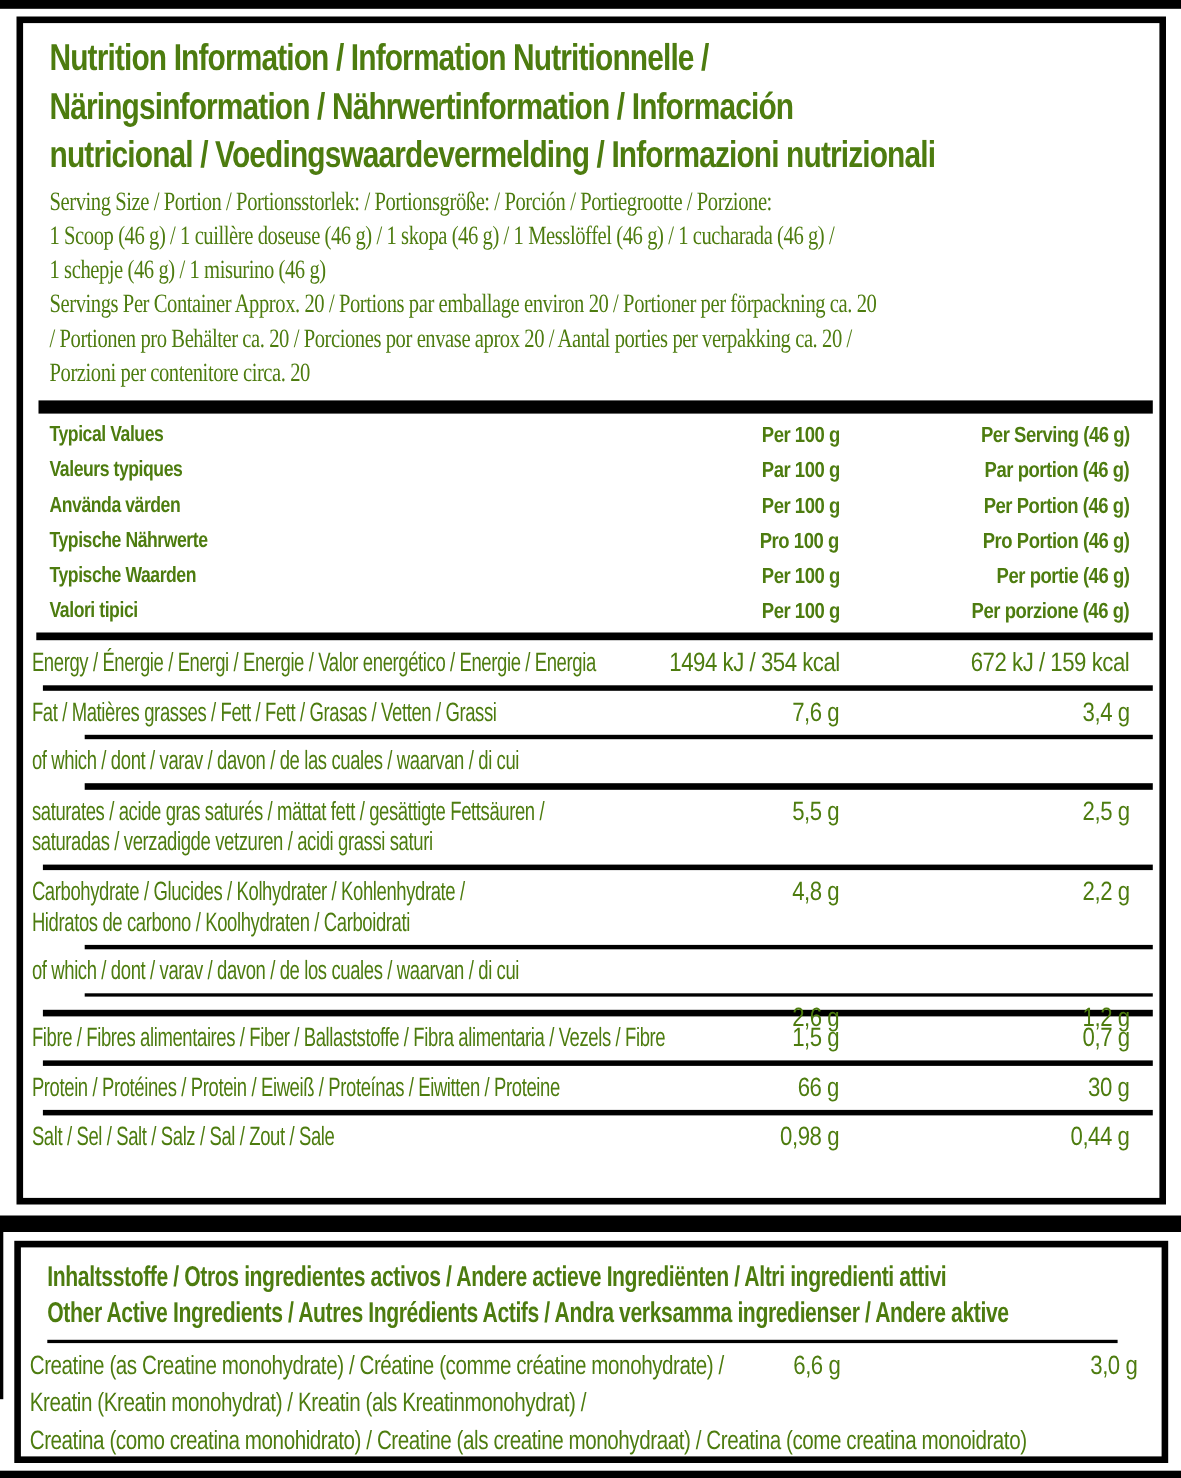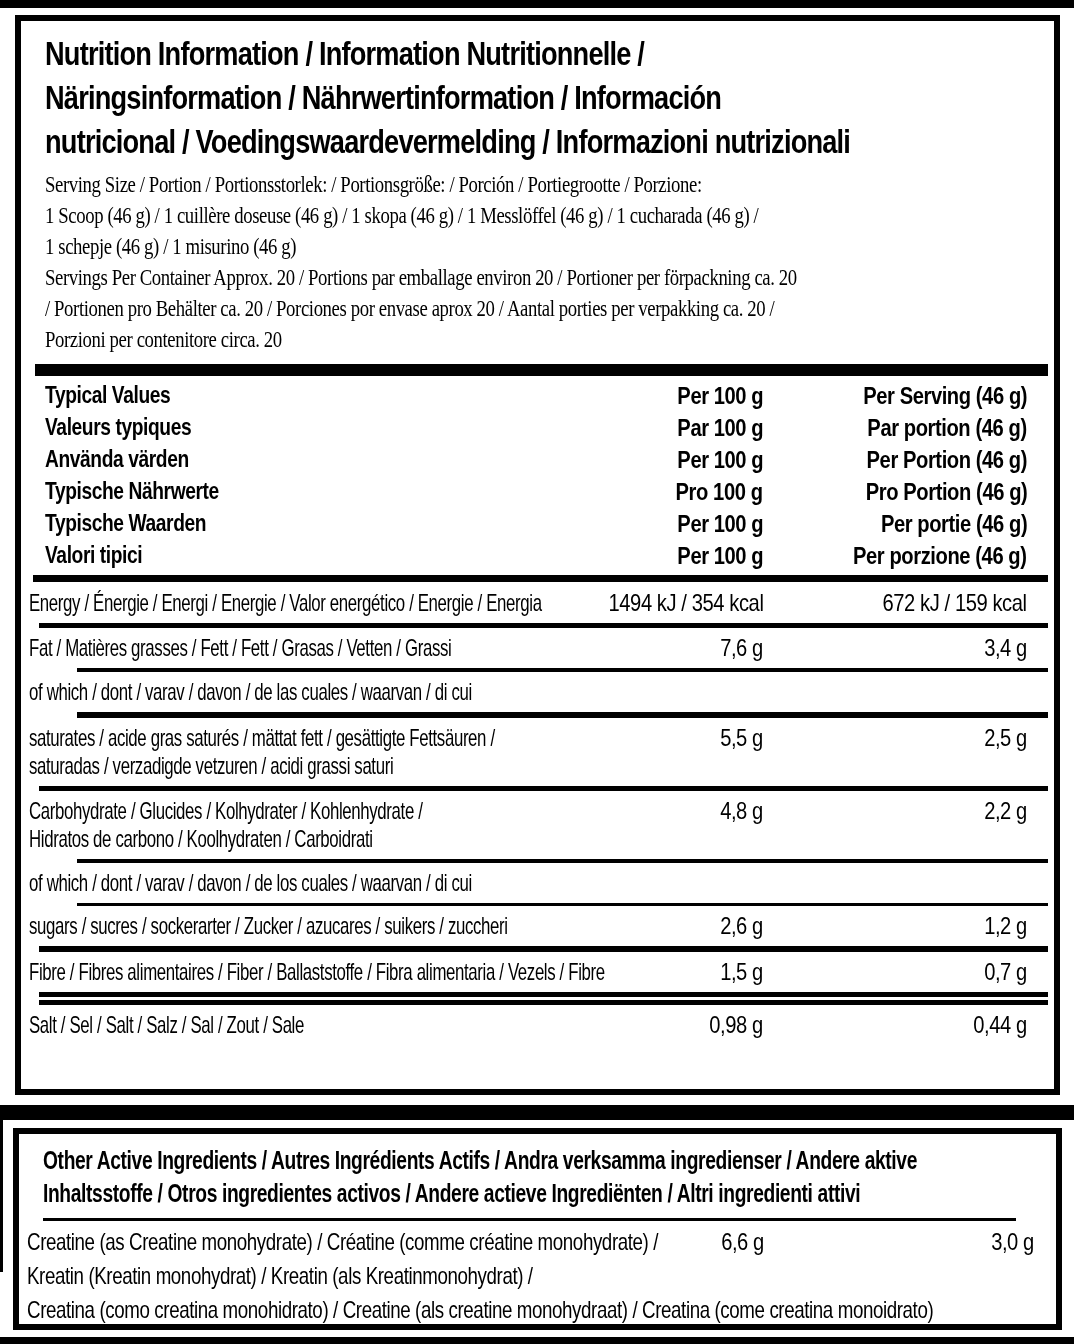--- a/index.html
+++ b/index.html
@@ -1,17 +1,17 @@
 <!DOCTYPE html>
 <html><head>
 <meta charset="utf-8">
 <style>
   html,body{margin:0;padding:0;background:#ffffff;}
   .page{position:relative;width:1074px;height:1344px;background:#ffffff;overflow:hidden;
-        font-family:"Liberation Sans","DejaVu Sans",sans-serif;color:#000000;letter-spacing:-0.5px;}
+        font-family:"Liberation Sans","DejaVu Sans",sans-serif;color:#4d7c0f;letter-spacing:-0.5px;}
   .bar{position:absolute;left:0;width:1074px;background:#000;}
   .topbar{top:0;height:8px;}
   .midbar{top:1105px;height:15px;}
   .botbar{top:1337px;height:7px;}
   .lefttick{position:absolute;left:0;top:1118px;width:3px;height:154px;background:#000;}
 
   .mainbox{position:absolute;left:15px;top:15px;width:1045px;height:1080px;
            border:6px solid #000;box-sizing:border-box;overflow:hidden;}
   .box2{position:absolute;left:13px;top:1128px;width:1049px;height:202px;
         border:6px solid #000;box-sizing:border-box;overflow:hidden;}
@@ -19,21 +19,21 @@
   .cx{display:inline-block;white-space:nowrap;transform-origin:0 50%;}
   .sx80{transform:scaleX(.80);}
   .sx78{transform:scaleX(.78);}
   .sx74{transform:scaleX(.74);}
   .sx70{transform:scaleX(.70);}
 
   .title{margin:10px 24px 0 24px;font-size:34px;font-weight:bold;line-height:44px;letter-spacing:-1px;}
   .servblock{margin:6px 24px 0 24px;font-size:24px;line-height:31px;font-family:Liberation Serif, serif;}
 
   .bigrule{height:12px;background:#000;margin:9px 6px 0 14px;}
-  .hdrblock{margin-top:3px;font-size:24px;font-weight:bold;}
+  .hdrblock{margin-top:3px;font-size:20px;font-weight:bold;}
   .hrow{position:relative;line-height:32px;padding-left:24px;}
   .hdrrule{height:7px;background:#000;margin:4px 6px 4px 12px;}
 
   .ntable{font-size:24px;}
   .nrow{position:relative;line-height:28px;padding:3px 0;}
   .nrow .line{padding-left:8px;}
   .nrow .ind{}
   .v1,.v2{position:absolute;top:3px;line-height:28px;white-space:nowrap;
           transform:scaleX(.84);transform-origin:100% 50%;}
   .v1{right:291px;}
@@ -151,51 +151,55 @@
         <span class="v2">2,2 g</span>
       </div>
       <div class="ri"></div>
 
       <div class="nrow">
         <div class="line ind"><span class="cx sx70">of which / dont / varav / davon / de los cuales / waarvan / di cui</span></div>
       </div>
       <div class="ri ri3"></div>
 
       <div class="nrow">
-        <div class="line ind"><span class="cx sx70">sugars / sucres / sockerarter / Zucker / azucares / suikers / zuccheri</span></div>
         <span class="v1">2,6 g</span>
         <span class="v2">1,2 g</span>
       </div>
       <div class="rf rf7"></div>
 
       <div class="nrow">
         <div class="line"><span class="cx sx70">Fibre / Fibres alimentaires / Fiber / Ballaststoffe / Fibra alimentaria / Vezels / Fibre</span></div>
         <span class="v1">1,5 g</span>
         <span class="v2">0,7 g</span>
       </div>
       <div class="rf"></div>
 
+      <div class="nrow">
+        <div class="line"><span class="cx sx70">Protein / Protéines / Protein / Eiweiß / Proteínas / Eiwitten / Proteine</span></div>
+        <span class="v1">66 g</span>
+        <span class="v2">30 g</span>
+      </div>
       <div class="rf"></div>
 
       <div class="nrow">
         <div class="line"><span class="cx sx70">Salt / Sel / Salt / Salz / Sal / Zout / Sale</span></div>
         <span class="v1">0,98 g</span>
         <span class="v2">0,44 g</span>
       </div>
 
     </div>
   </div>
 
   <div class="bar midbar"></div>
   <div class="lefttick"></div>
 
   <div class="box2">
     <div class="oa-header">
+      <div><span class="cx sx74">Inhaltsstoffe / Otros ingredientes activos / Andere actieve Ingrediënten / Altri ingredienti attivi</span></div>
       <div><span class="cx sx74">Other Active Ingredients / Autres Ingrédients Actifs / Andra verksamma ingredienser / Andere aktive</span></div>
-      <div><span class="cx sx74">Inhaltsstoffe / Otros ingredientes activos / Andere actieve Ingrediënten / Altri ingredienti attivi</span></div>
     </div>
     <div class="oa-rule"></div>
     <div class="oa-table">
       <div class="oa-row">
         <div class="line"><span class="cx sx78">Creatine (as Creatine monohydrate) / Créatine (comme créatine monohydrate) /</span></div>
         <div class="line"><span class="cx sx78">Kreatin (Kreatin monohydrat) / Kreatin (als Kreatinmonohydrat) /</span></div>
         <div class="line"><span class="cx sx78">Creatina (como creatina monohidrato) / Creatine (als creatine monohydraat) / Creatina (come creatina monoidrato)</span></div>
         <span class="v1">6,6 g</span>
         <span class="v2">3,0 g</span>
       </div>

